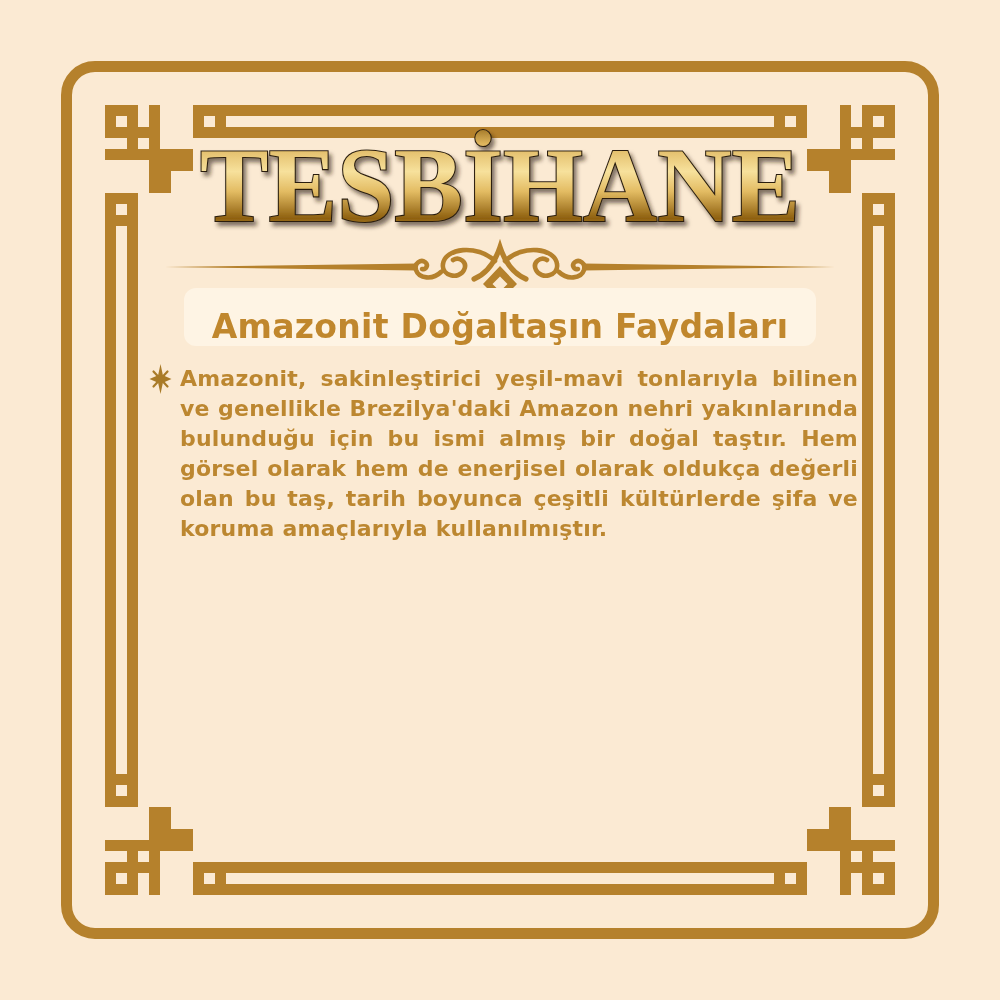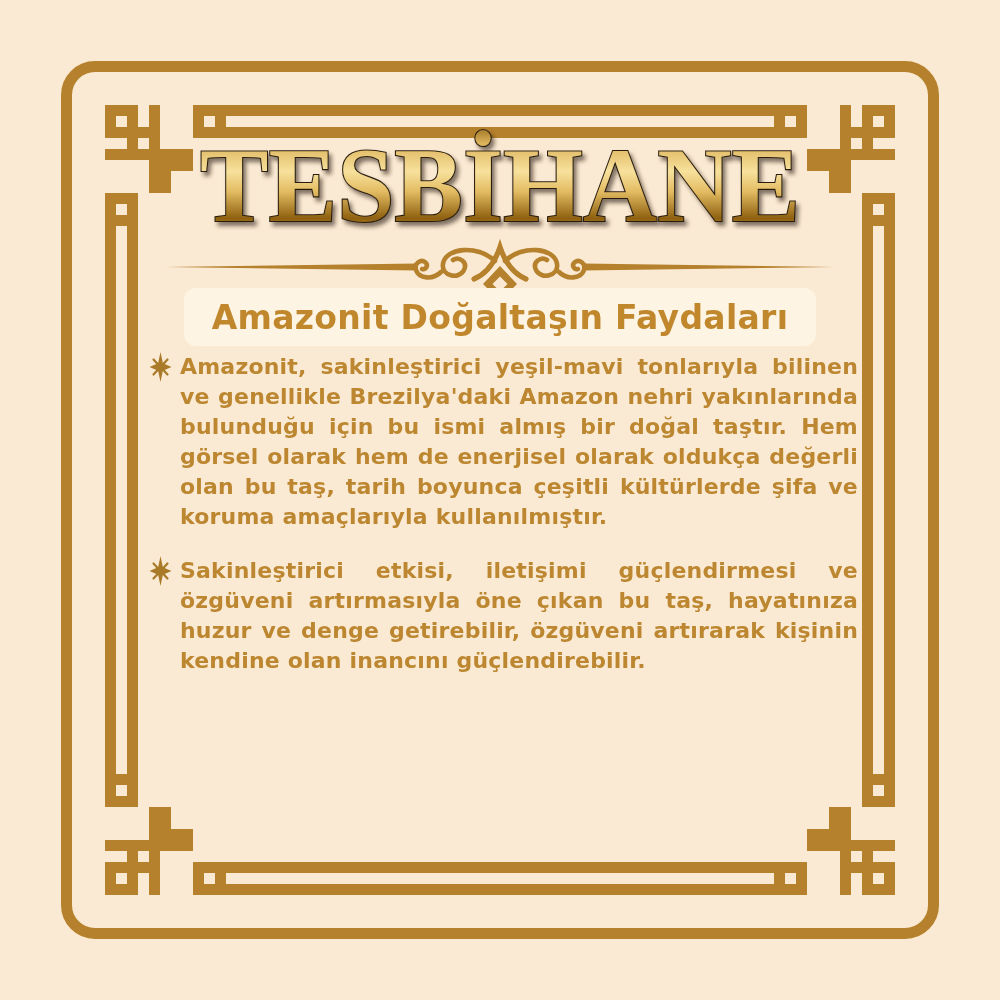--- a/index.html
+++ b/index.html
@@ -12,27 +12,27 @@
     position:absolute;inset:61px;
     border:11px solid #B5812C;
     border-radius:34px;
   }
   .lattice{position:absolute;left:0;top:0;width:1000px;height:1000px;}
   .logo-wrap{position:absolute;left:180px;top:118px;width:640px;height:132px;}
   .divider{position:absolute;left:165px;top:232px;width:670px;height:70px;}
   .heading-box{
     position:absolute;left:184px;top:288px;width:632px;height:58px;
     background:#FEF4E4;border-radius:12px;
-    display:flex;align-items:center;justify-content:center;
+    display:flex;align-items:flex-end;justify-content:center;
   }
   .heading-box h1{
     margin:0;font-size:33px;font-weight:bold;color:#C0872D;
     font-family:"DejaVu Sans", sans-serif;letter-spacing:0.3px;
   }
-  .content{position:absolute;left:148px;top:352px;width:710px;}
+  .content{position:absolute;left:148px;top:364px;width:710px;}
   .bullet{display:flex;align-items:flex-start;margin-bottom:24px;}
   .bullet .star{flex:0 0 auto;margin-right:7px;margin-top:0px;}
   .bullet p{
     margin:0;flex:1 1 auto;
     text-align:justify;
     font-weight:bold;font-size:22px;line-height:30px;
     color:#BC8730;letter-spacing:0.2px;
   }
 </style>
 </head>
@@ -133,22 +133,15 @@
 
     <div class="bullet">
       <svg class="star" width="25" height="30" viewBox="0 0 24 30">
         <path d="M12,0 L14.4,11.2 L23,15 L14.4,18.8 L12,30 L9.6,18.8 L1,15 L9.6,11.2 Z" fill="#A97B28"></path>
         <path d="M5,7.5 L9.6,12.6 M19,7.5 L14.4,12.6 M5,22.5 L9.6,17.4 M19,22.5 L14.4,17.4" stroke="#A97B28" stroke-width="2.2" stroke-linecap="round"></path>
       </svg>
       <p>Amazonit, sakinleştirici yeşil-mavi tonlarıyla bilinen ve genellikle Brezilya'daki Amazon nehri yakınlarında bulunduğu için bu ismi almış bir doğal taştır. Hem görsel olarak hem de enerjisel olarak oldukça değerli olan bu taş, tarih boyunca çeşitli kültürlerde şifa ve koruma amaçlarıyla kullanılmıştır.</p>
     </div>
 
 
-    <div class="bullet">
-      <svg class="star" width="25" height="30" viewBox="0 0 24 30">
-        <path d="M12,0 L14.4,11.2 L23,15 L14.4,18.8 L12,30 L9.6,18.8 L1,15 L9.6,11.2 Z" fill="#A97B28"></path>
-        <path d="M5,7.5 L9.6,12.6 M19,7.5 L14.4,12.6 M5,22.5 L9.6,17.4 M19,22.5 L14.4,17.4" stroke="#A97B28" stroke-width="2.2" stroke-linecap="round"></path>
-      </svg>
-      <p>Sakinleştirici etkisi, iletişimi güçlendirmesi ve özgüveni artırmasıyla öne çıkan bu taş, hayatınıza huzur ve denge getirebilir, özgüveni artırarak kişinin kendine olan inancını güçlendirebilir.</p>
-    </div>
 
   </div>
 </div>
 
 </body></html>

